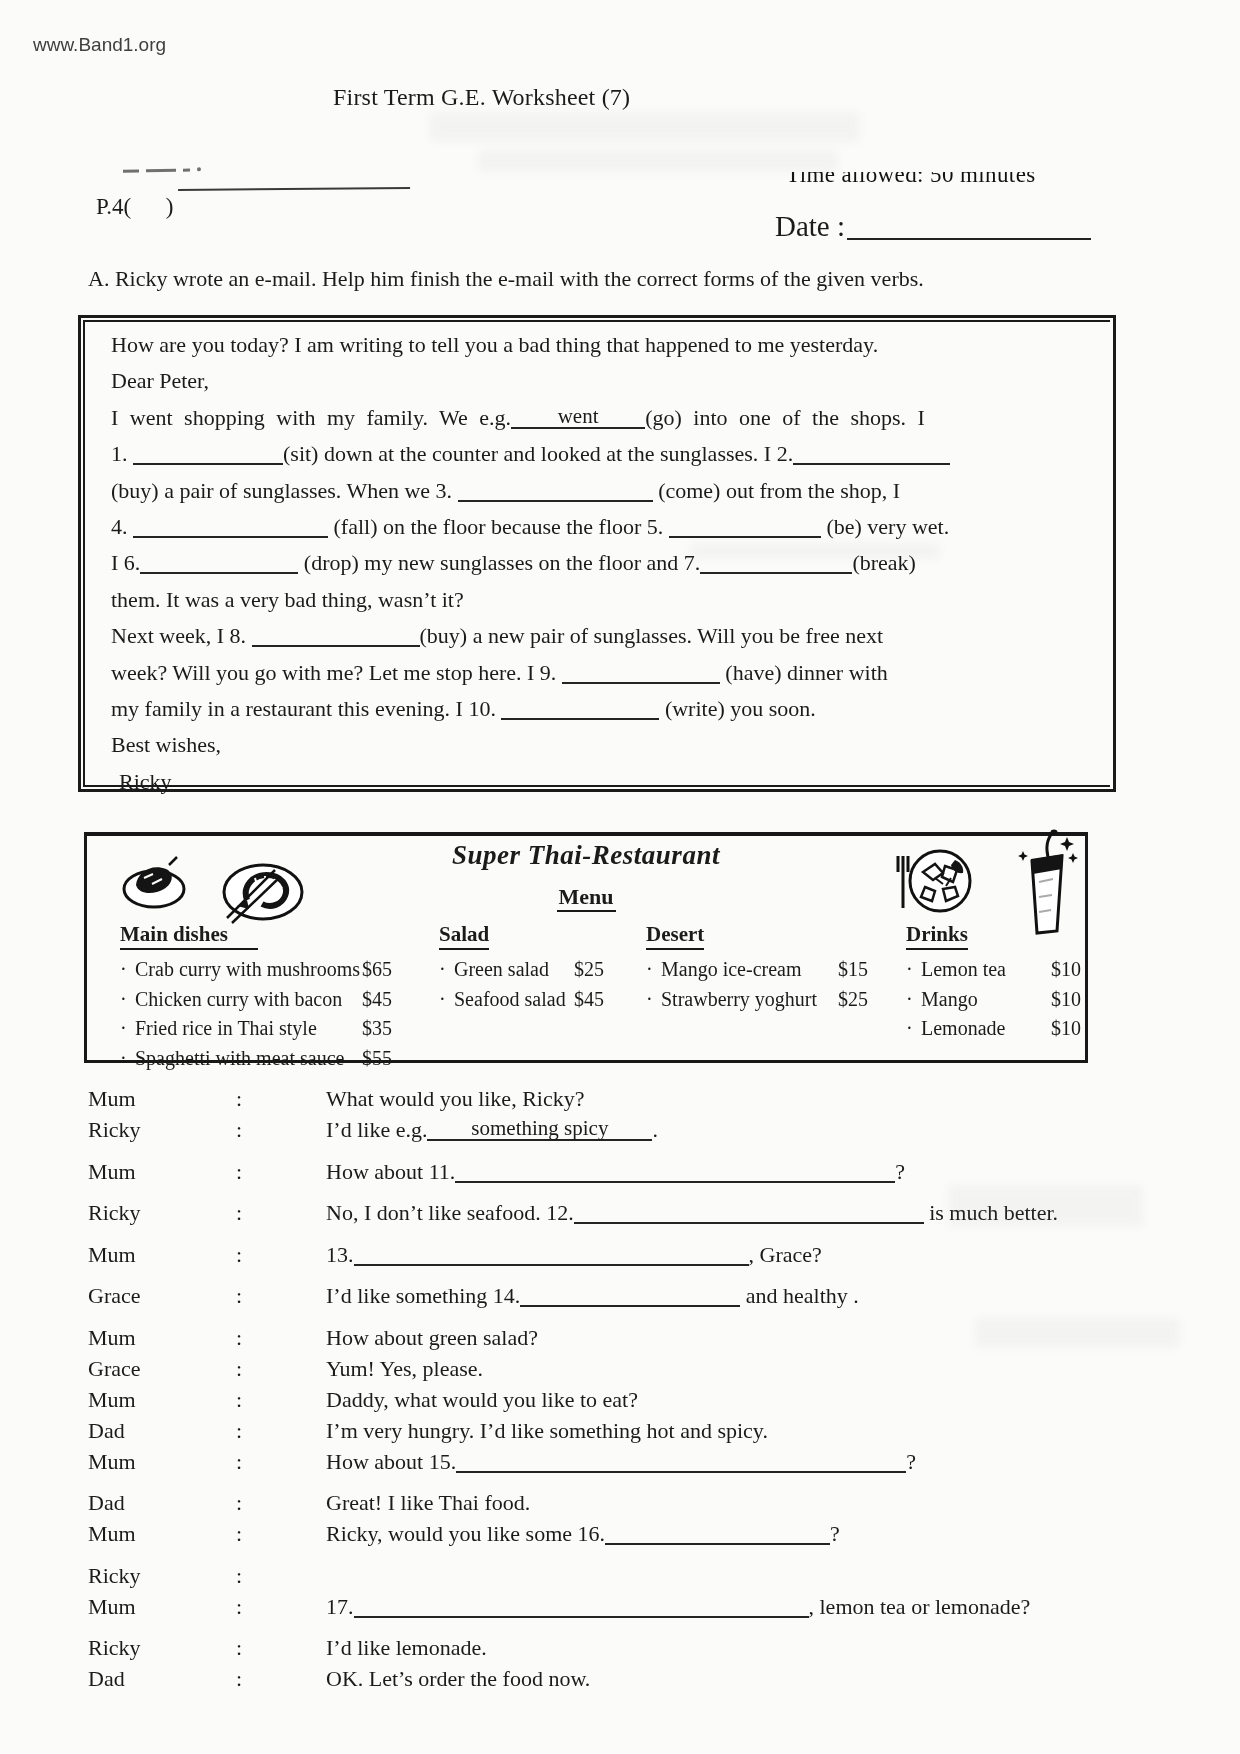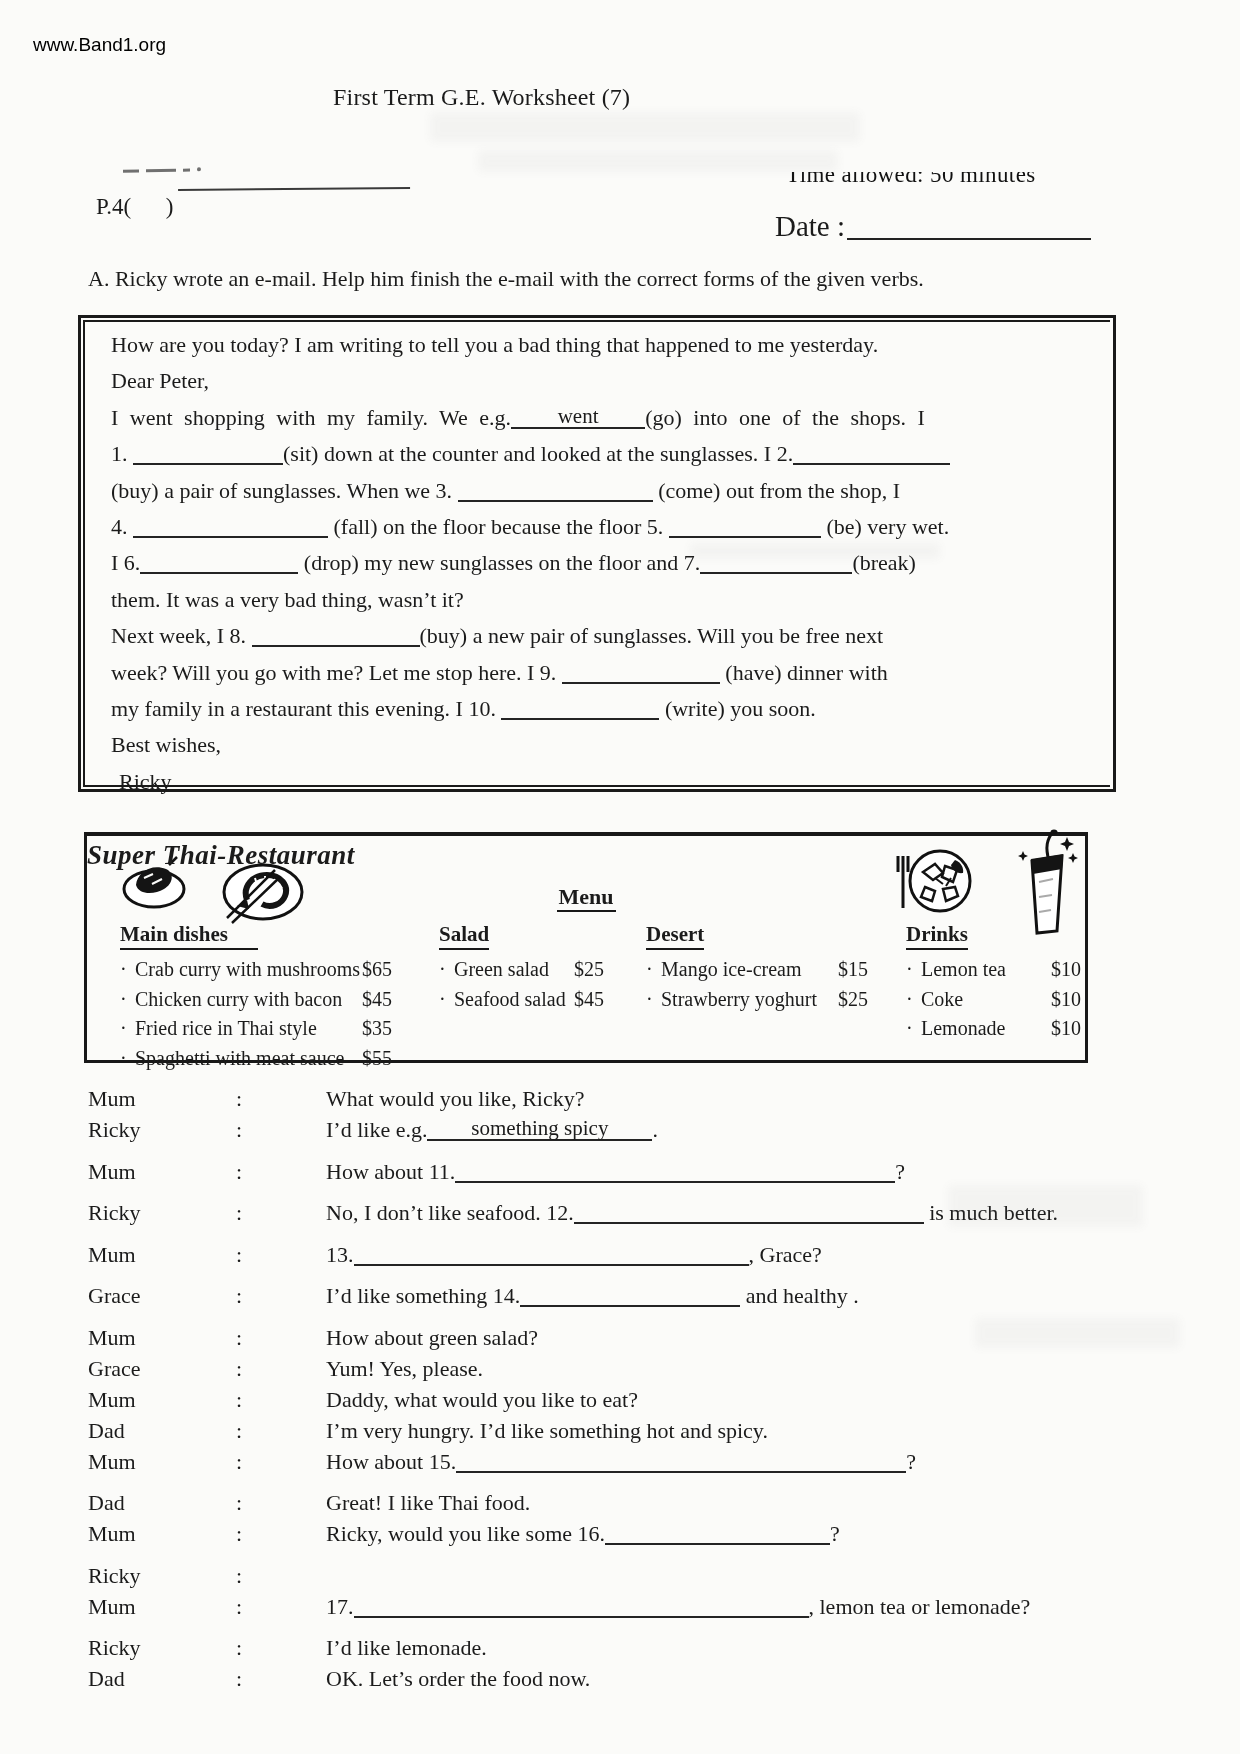--- a/index.html
+++ b/index.html
@@ -3,21 +3,21 @@
 <meta charset="utf-8">
 <style>
   html,body{margin:0;padding:0;background:#e8e8e6;}
   .page{
     position:relative;width:1240px;height:1754px;margin:0 auto;
     background:#fbfbf9;color:#1b1b1b;overflow:hidden;
     font-family:"Liberation Serif","DejaVu Serif",serif;
   }
   
   .site{position:absolute;left:33px;top:34px;font-family:"Liberation Sans","DejaVu Sans",sans-serif;
-        font-size:19px;color:#000000;}
+        font-size:19px;color:#404040;}
   .doc-title{position:absolute;left:333px;top:84px;font-size:24px;letter-spacing:.2px;}
   .name-remnant{position:absolute;left:123px;top:168px;display:flex;gap:7px;align-items:center;
         transform:rotate(-1deg);opacity:.72;}
   .name-remnant i{display:block;height:3px;background:#3c3c3c;}
   .name-remnant i:nth-child(1){width:16px;}
   .name-remnant i:nth-child(2){width:30px;}
   .name-remnant i:nth-child(3){width:7px;}
   .name-remnant i:nth-child(4){width:4px;height:4px;border-radius:50%;}
   .name-line{position:absolute;left:178px;top:172px;width:232px;height:16px;
         border-bottom:2px solid #3a3a3a;transform:rotate(-.5deg);}
@@ -42,21 +42,21 @@
   .email-line.justify{word-spacing:6px;}
   .email-line.indent{padding-left:8px;}
   
   .blank{display:inline-block;position:relative;border-bottom:2px solid #242424;
         height:20px;vertical-align:-4px;}
   .blank-label{position:absolute;left:0;right:0;bottom:-1px;text-align:center;
         font-size:21px;line-height:24px;white-space:nowrap;}
   
   .menu-box{position:absolute;left:84px;top:832px;width:1004px;height:231px;
         border:3px solid #181818;border-top-width:4px;box-sizing:border-box;}
-  .menu-title{position:absolute;left:0;right:0;top:4px;
+  .menu-title{position:absolute;left:0;right:0;top:4px;text-align:center;
         font-size:27px;font-style:italic;font-weight:bold;letter-spacing:.5px;}
   .menu-label-wrap{position:absolute;left:0;right:0;top:48px;text-align:center;}
   .menu-label{font-size:22px;font-weight:bold;border-bottom:2px solid #181818;padding:0 2px 1px;}
   .menu-columns{position:absolute;left:0;top:86px;right:0;height:140px;}
   .menu-col{position:absolute;top:0;}
   .menu-col.col0{left:33px;width:272px;}
   .menu-col.col1{left:352px;width:165px;}
   .menu-col.col2{left:559px;width:222px;}
   .menu-col.col3{left:819px;width:175px;}
   .menu-col-title{display:inline-block;font-size:21px;font-weight:bold;
@@ -213,21 +213,21 @@
             <span class="bullet">·</span>
             <span class="item-name">Strawberry yoghurt</span>
             <span class="item-price">$25</span>
           </div></div>
         <div class="menu-col col3"><div class="menu-col-title">Drinks</div><div class="menu-item">
             <span class="bullet">·</span>
             <span class="item-name">Lemon tea</span>
             <span class="item-price">$10</span>
           </div><div class="menu-item">
             <span class="bullet">·</span>
-            <span class="item-name">Coke</span>
+            <span class="item-name">Mango</span>
             <span class="item-price">$10</span>
           </div><div class="menu-item">
             <span class="bullet">·</span>
             <span class="item-name">Lemonade</span>
             <span class="item-price">$10</span>
           </div></div>
       </div>
   </div>
 
   <div class="dialogue">

